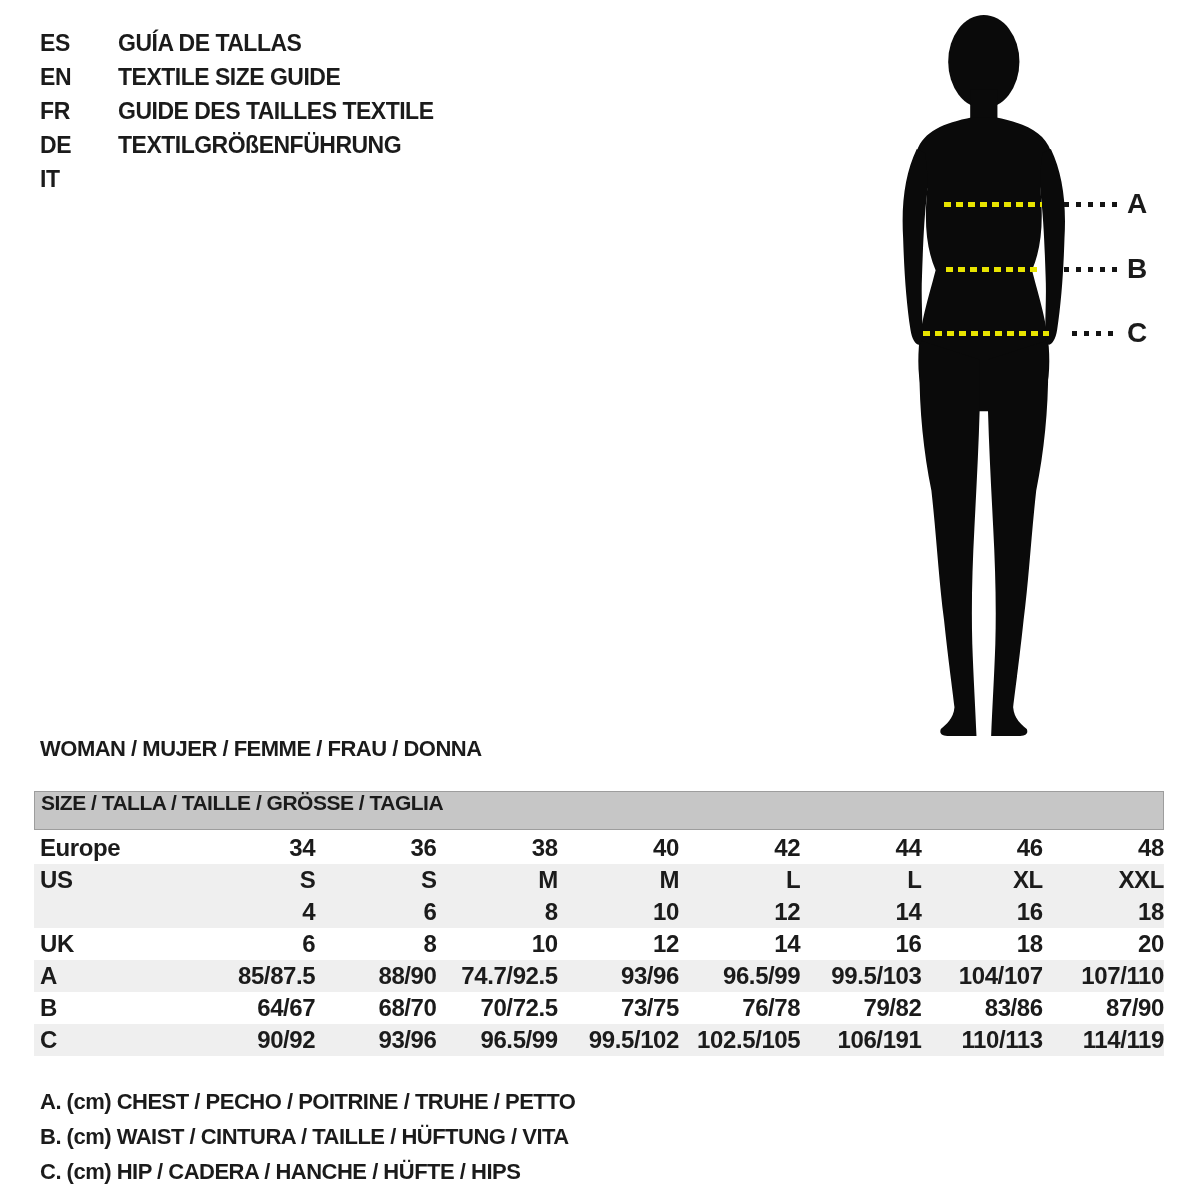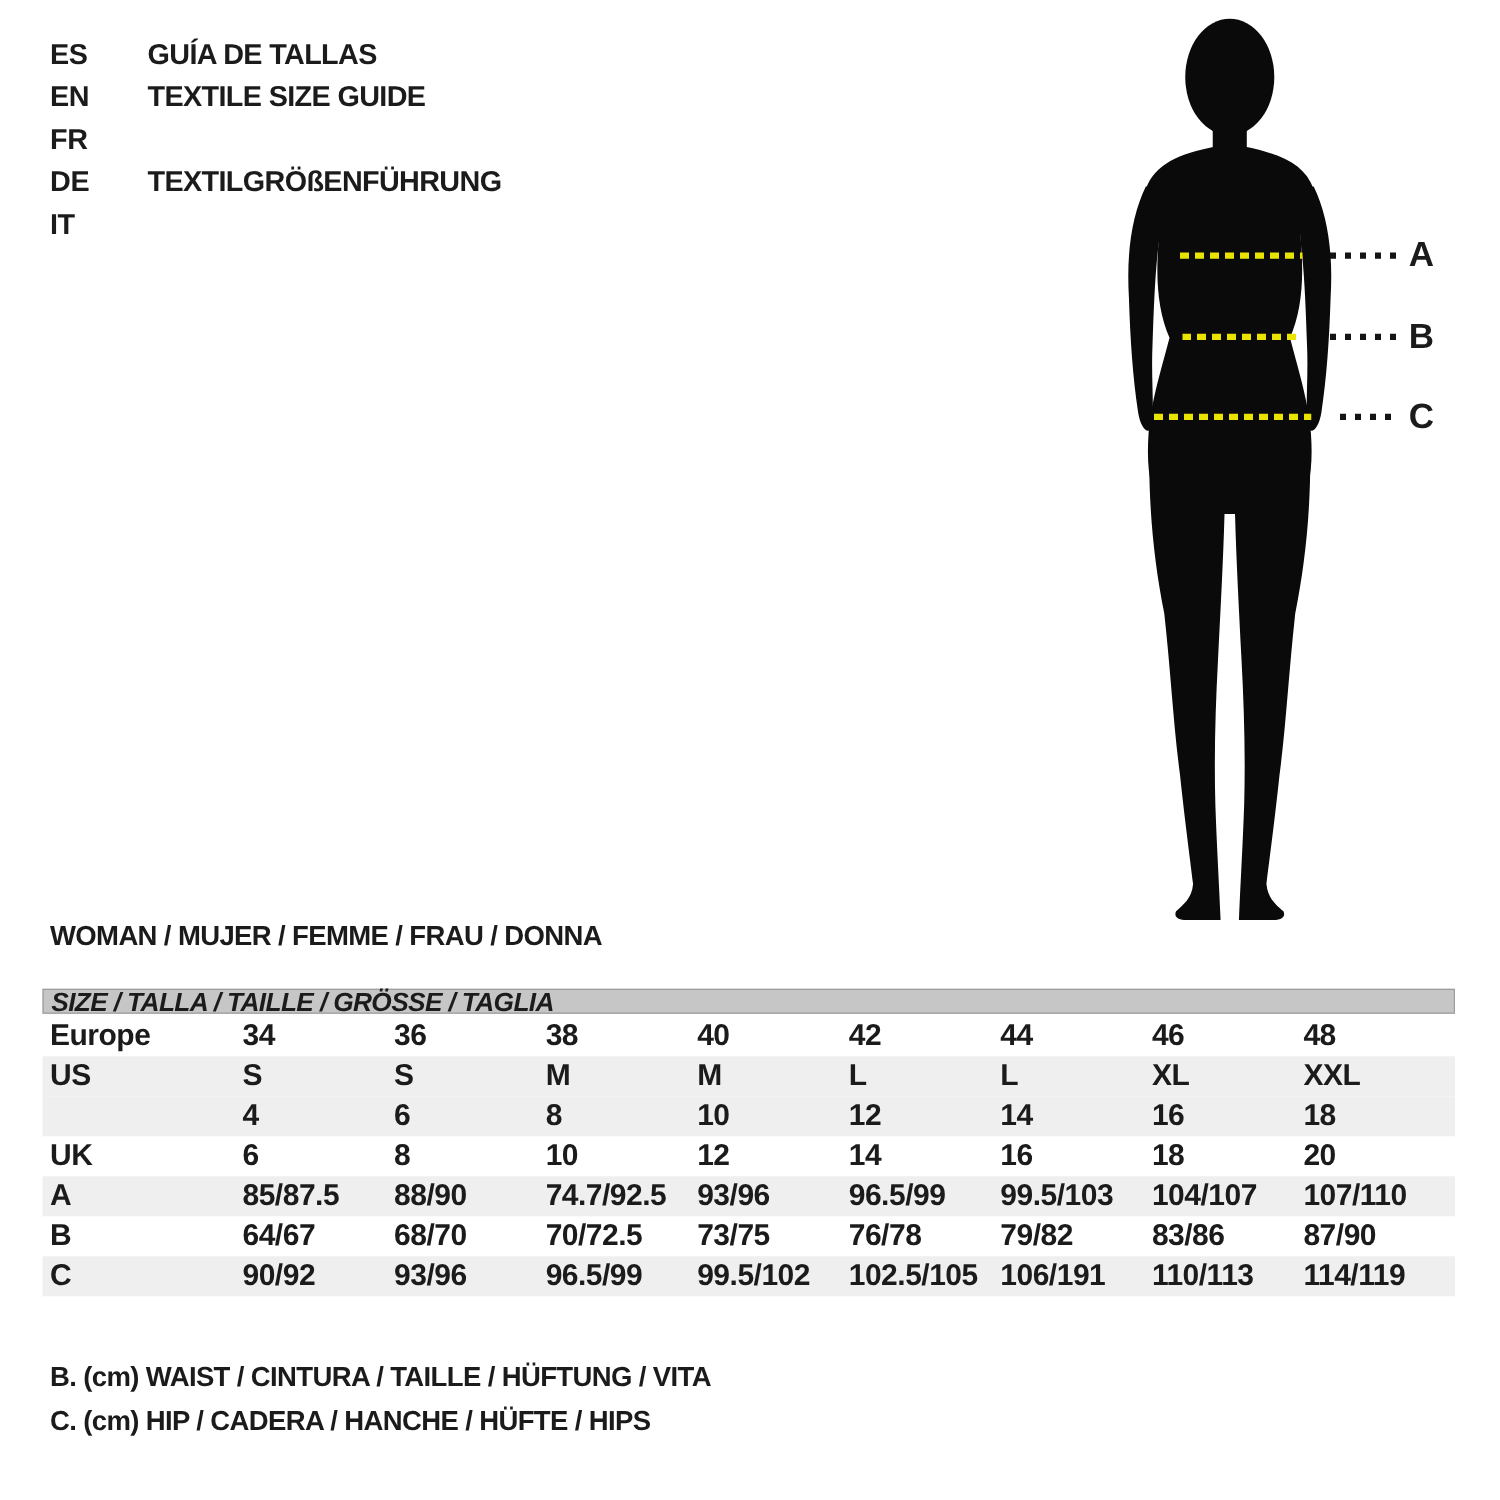--- a/index.html
+++ b/index.html
@@ -29,53 +29,53 @@
   .mline.yellow{background:repeating-linear-gradient(90deg,var(--yellow) 0 7px,transparent 7px 12px);}
   .mline.dots{background:repeating-linear-gradient(90deg,#141414 0 5px,transparent 5px 12px);}
   .mletter{position:absolute;font-size:28px;letter-spacing:-0.5px;}
 
   
   .section-title{position:absolute;left:40px;top:736px;font-size:22px;letter-spacing:-0.5px;}
 
   
   .size-table{position:absolute;left:34px;top:791px;width:1130px;}
   .table-header{
-    height:20px;line-height:22px;background:var(--header-bg);
+    height:39px;line-height:22px;background:var(--header-bg);
     border:1px solid #9d9d9d;padding-left:6px;font-size:21px;letter-spacing:-0.5px;
     margin-bottom:2px;
-    font-style:italic;
   }
   .t-row{
     display:grid;
     grid-template-columns:160px repeat(8,1fr);
     height:32px;align-items:center;
     font-size:24px;letter-spacing:-0.4px;
   }
   .t-row.shaded{background:var(--stripe-bg);}
   .t-label{padding-left:6px;text-align:left;}
-  .t-cell{text-align:left;}
+  .t-cell{text-align:right;}
 
   
   .legend{position:absolute;left:40px;top:1084px;}
   .legend-line{font-size:22px;letter-spacing:-0.5px;height:35px;line-height:35px;white-space:nowrap;}
 </style>
 </head>
 <body>
 
 <div class="languages">
   <div class="lang-row">
     <span class="lang-code">ES</span>
     <span class="lang-label">GUÍA DE TALLAS</span>
   </div>
   <div class="lang-row">
     <span class="lang-code">EN</span>
     <span class="lang-label">TEXTILE SIZE GUIDE</span>
   </div>
   <div class="lang-row">
     <span class="lang-code">FR</span>
+    <span class="lang-label">GUIDE DES TAILLES TEXTILE</span>
   </div>
   <div class="lang-row">
     <span class="lang-code">DE</span>
     <span class="lang-label">TEXTILGRÖßENFÜHRUNG</span>
   </div>
   <div class="lang-row">
     <span class="lang-code">IT</span>
   </div>
 </div>
 
@@ -196,15 +196,16 @@
     <span class="t-cell">96.5/99</span>
     <span class="t-cell">99.5/102</span>
     <span class="t-cell">102.5/105</span>
     <span class="t-cell">106/191</span>
     <span class="t-cell">110/113</span>
     <span class="t-cell">114/119</span>
   </div>
 </div>
 
 <div class="legend">
+  <div class="legend-line">A. (cm) CHEST / PECHO / POITRINE / TRUHE / PETTO</div>
   <div class="legend-line">B. (cm) WAIST / CINTURA / TAILLE / HÜFTUNG / VITA</div>
   <div class="legend-line">C. (cm) HIP / CADERA / HANCHE / HÜFTE / HIPS</div>
 </div>
 
 </body></html>

